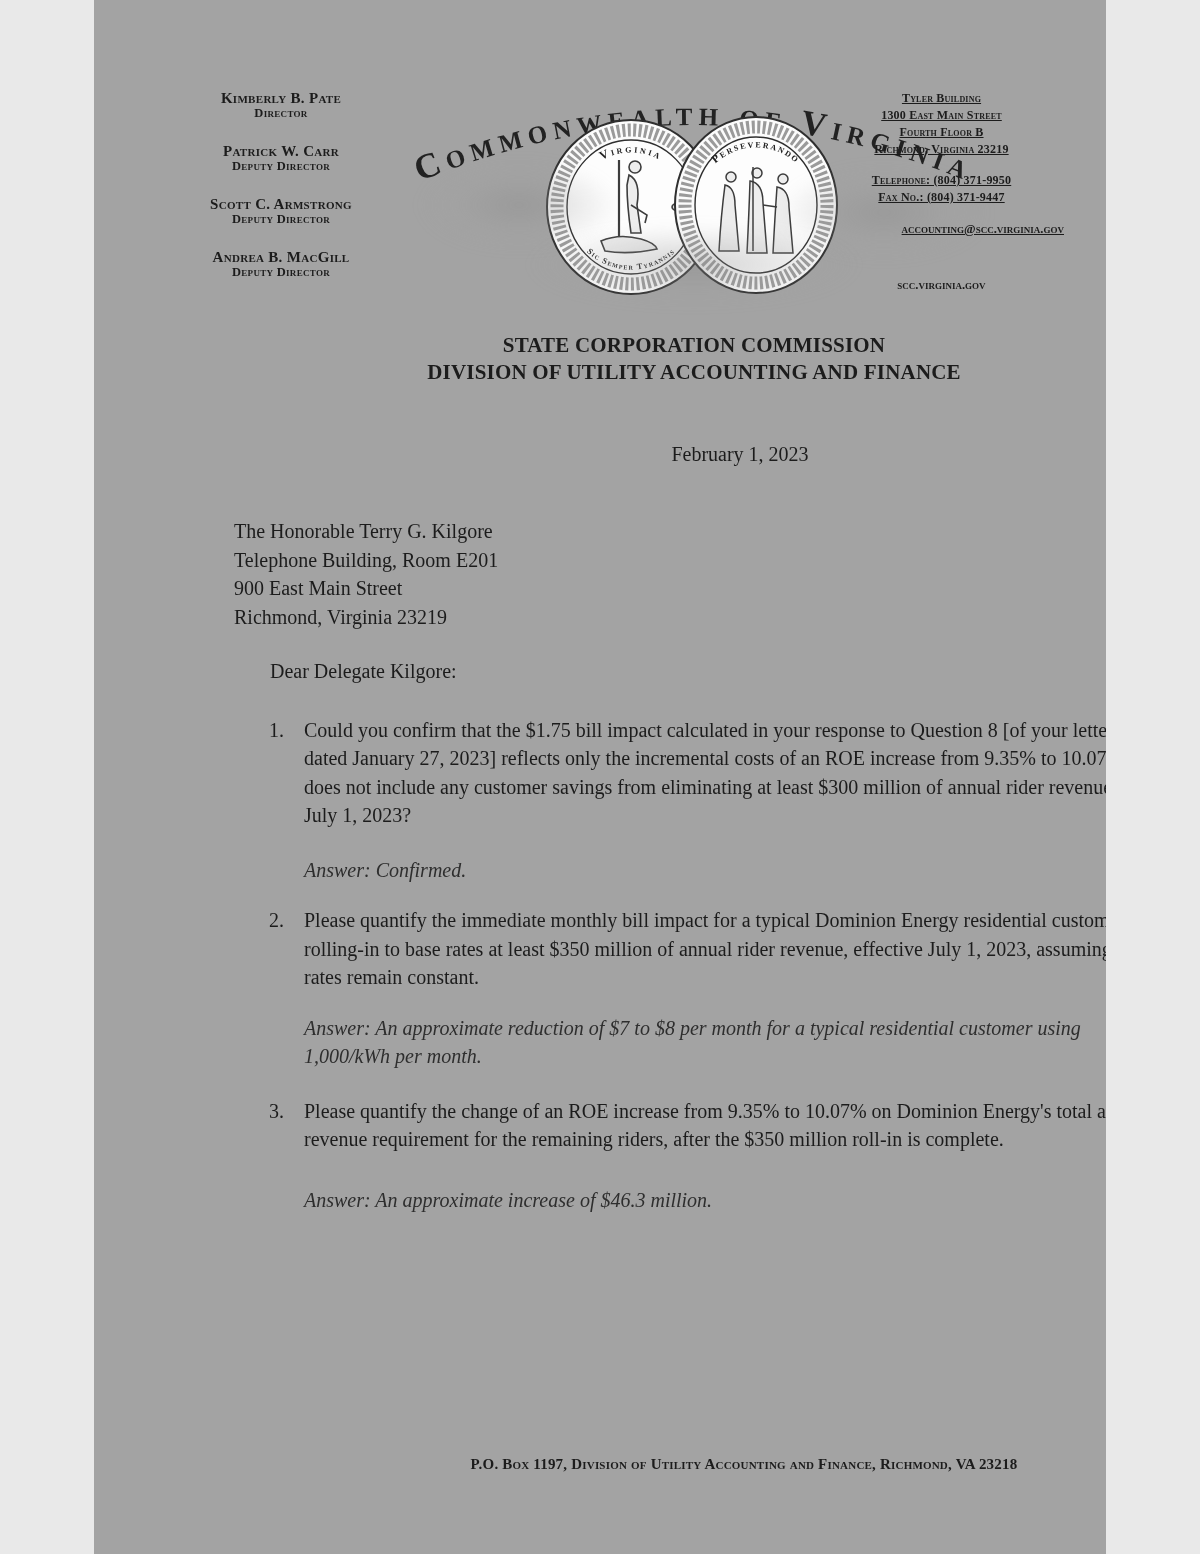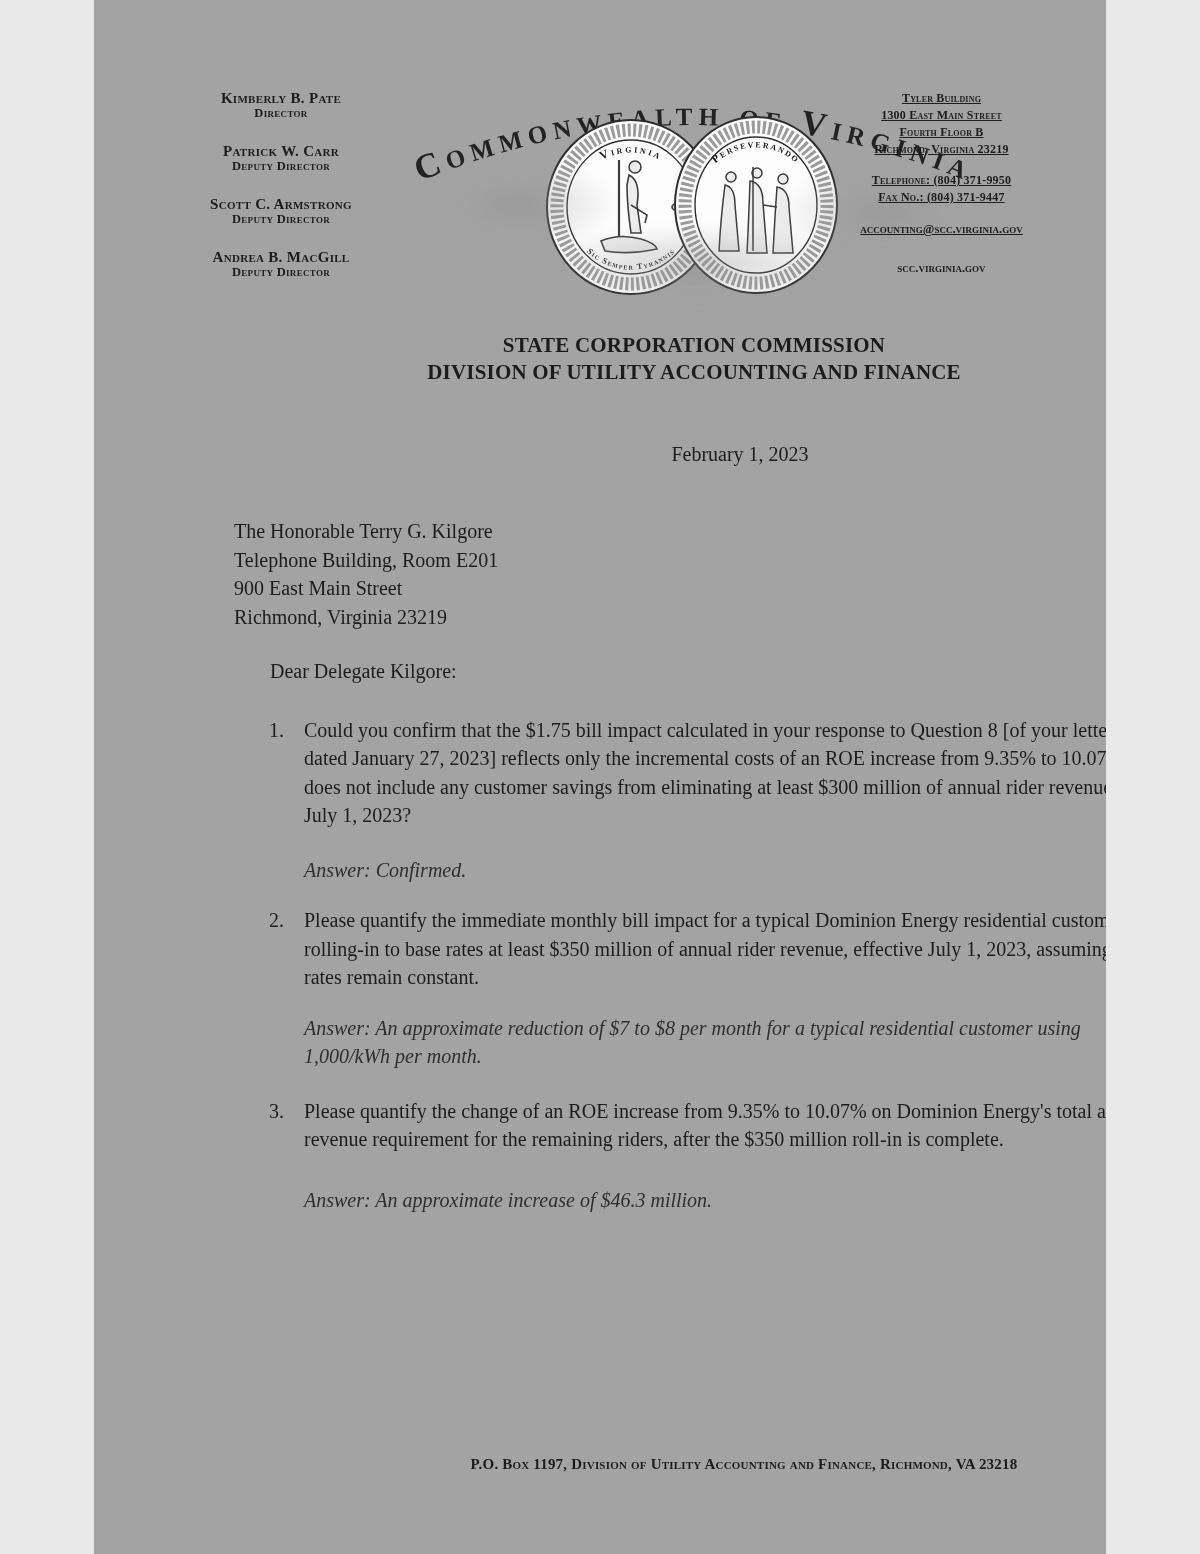--- a/index.html
+++ b/index.html
@@ -23,22 +23,22 @@
   }
   .official .ti{
     font-weight:bold;font-variant:small-caps;font-size:12.5px;letter-spacing:.3px;margin-top:-1px;
   }
   .contact{
     position:absolute;right:42px;top:90px;width:245px;
     text-align:center;font-weight:bold;
   }
   .contact .ln{font-variant:small-caps;font-size:12px;line-height:17px;letter-spacing:.2px;text-decoration:underline;}
   .contact .gap{height:14px;}
-  .contact .email{font-variant:small-caps;font-size:12.5px;text-decoration:underline;margin-top:16px;}
-  .contact .site{font-variant:small-caps;font-size:12.5px;margin-top:24px;}
+  .contact .email{font-variant:small-caps;font-size:12.5px;text-decoration:underline;margin-top:16px;text-align:right;}
+  .contact .site{font-variant:small-caps;font-size:12.5px;margin-top:41px;}
   .headerart{position:absolute;left:285px;top:55px;width:630px;height:250px;}
   .cloud{position:absolute;border-radius:50%;filter:blur(7px);
     background:radial-gradient(closest-side, rgba(140,140,140,.38), rgba(160,160,160,.18) 60%, rgba(255,255,255,0));}
   
   .docheading{
     position:absolute;left:0;top:332px;width:1200px;text-align:center;
     font-weight:bold;font-size:21px;line-height:27px;letter-spacing:.2px;
   }
   .dateline{
     position:absolute;left:0;top:443px;width:1200px;text-align:center;font-size:20px;

